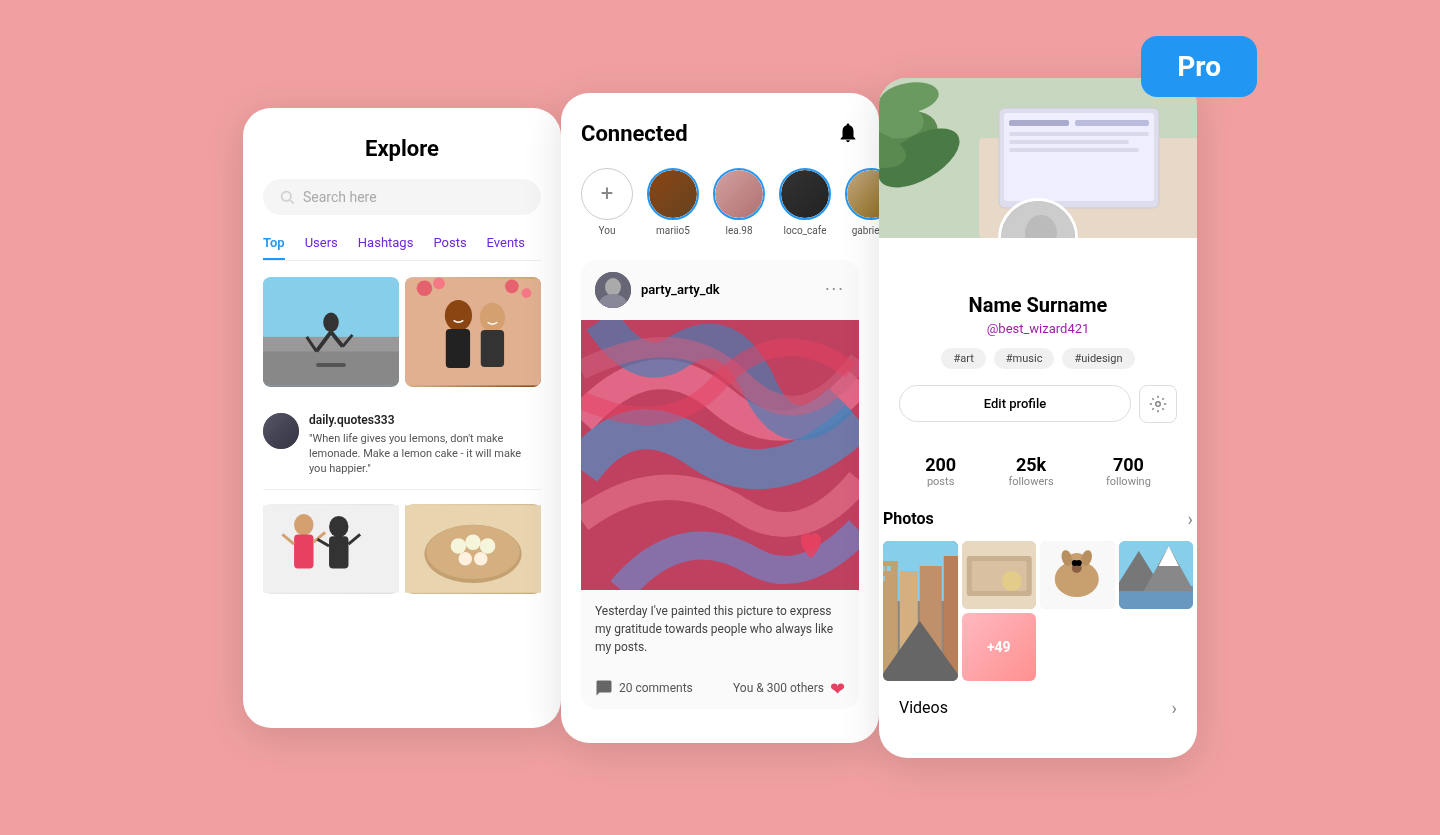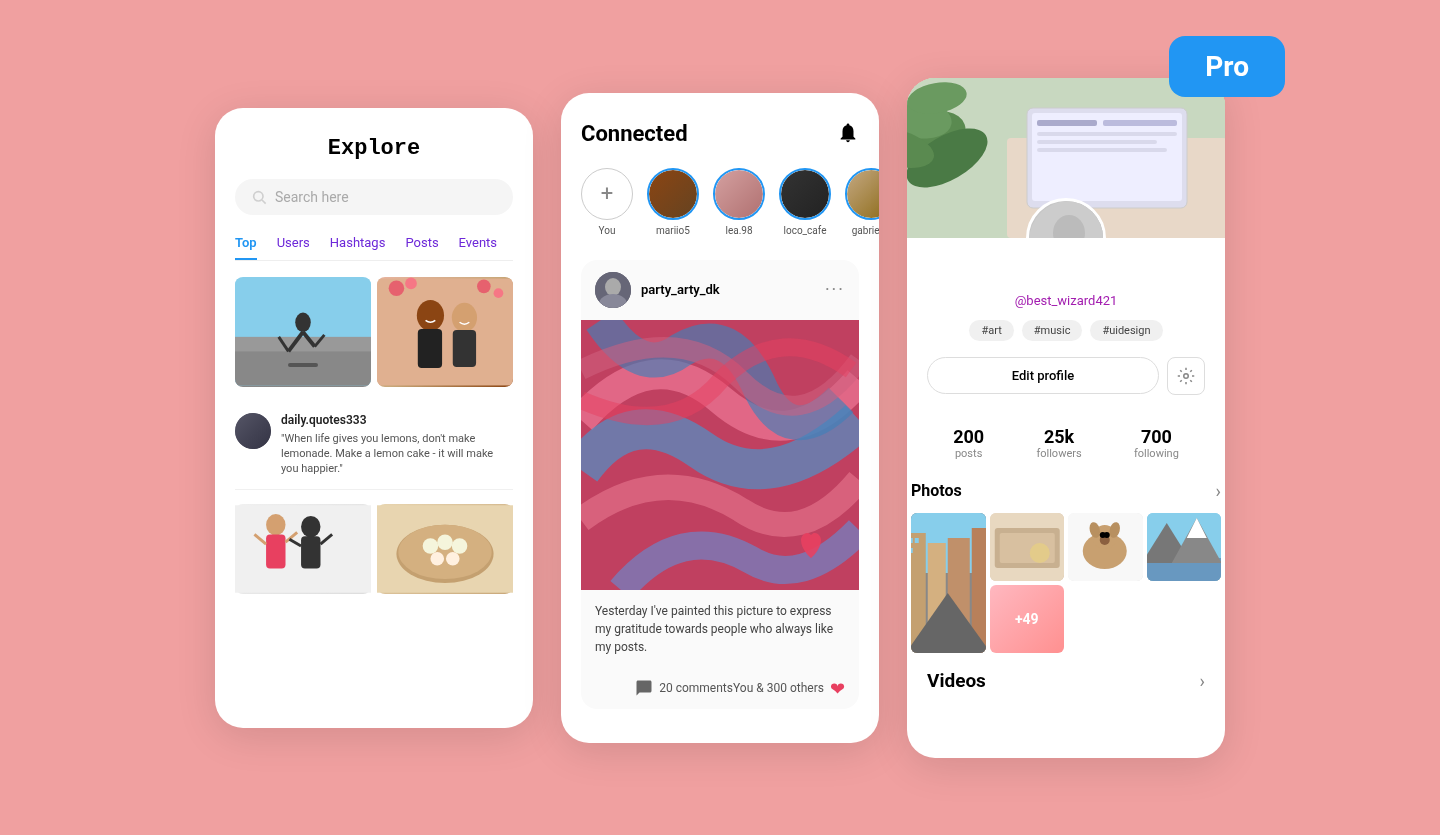--- a/index.html
+++ b/index.html
@@ -12,21 +12,20 @@
       justify-content: center;
       font-family: -apple-system, BlinkMacSystemFont, 'Segoe UI', Roboto, sans-serif;
       overflow: hidden;
       position: relative;
     }
 
     .screens-container {
       display: flex;
       align-items: center;
       justify-content: center;
-      gap: 28px;
       position: relative;
     }
 
     
     .pro-badge {
       position: absolute;
       top: -42px;
       right: -60px;
       background: #2196F3;
       color: white;
@@ -50,21 +49,20 @@
       width: 318px;
       height: 620px;
       padding: 28px 20px 0;
     }
 
     .explore-title {
       text-align: center;
       font-size: 22px;
       font-weight: 700;
       margin-bottom: 18px;
-      font-family: Liberation Mono, monospace;
     }
 
     .search-bar {
       display: flex;
       align-items: center;
       background: #f5f5f5;
       border-radius: 24px;
       padding: 10px 16px;
       margin-bottom: 20px;
       gap: 8px;
@@ -324,21 +322,21 @@
     .post-caption {
       padding: 12px 14px;
       font-size: 12px;
       color: #444;
       line-height: 1.5;
     }
 
     .post-footer {
       display: flex;
       align-items: center;
-      justify-content: flex-end;
+      justify-content: space-between;
       padding: 10px 14px;
     }
     .post-comments {
       display: flex;
       align-items: center;
       gap: 6px;
       font-size: 12px;
       color: #555;
     }
     .comment-icon {
@@ -520,22 +518,22 @@
 
     .videos-section {
       padding: 0 20px;
     }
     .videos-header {
       display: flex;
       align-items: center;
       justify-content: space-between;
     }
     .videos-title {
-      font-size: 19px;
-      font-weight: 700;
+      font-size: 16px;
+      font-weight: 400;
     }
   </style>
 </head>
 <body>
 
 <div class="screens-container">
 
   <div class="pro-badge">Pro</div>
 
   <div class="phone-card explore-card">
@@ -762,20 +760,21 @@
           <svg viewBox="0 0 80 80" width="80" height="80">
             <rect width="80" height="80" fill="#ccc" rx="40"></rect>
             <ellipse cx="40" cy="32" rx="16" ry="18" fill="#bbb"></ellipse>
             <ellipse cx="40" cy="68" rx="28" ry="18" fill="#999"></ellipse>
           </svg>
         </div>
       </div>
     </div>
 
     <div class="profile-info">
+      <div class="profile-name">Name Surname</div>
       <div class="profile-handle">@best_wizard421</div>
       <div class="profile-tags">
         <span class="profile-tag">#art</span>
         <span class="profile-tag">#music</span>
         <span class="profile-tag">#uidesign</span>
       </div>
     </div>
 
     <div class="profile-actions">
       <div class="edit-profile-btn">Edit profile</div>

